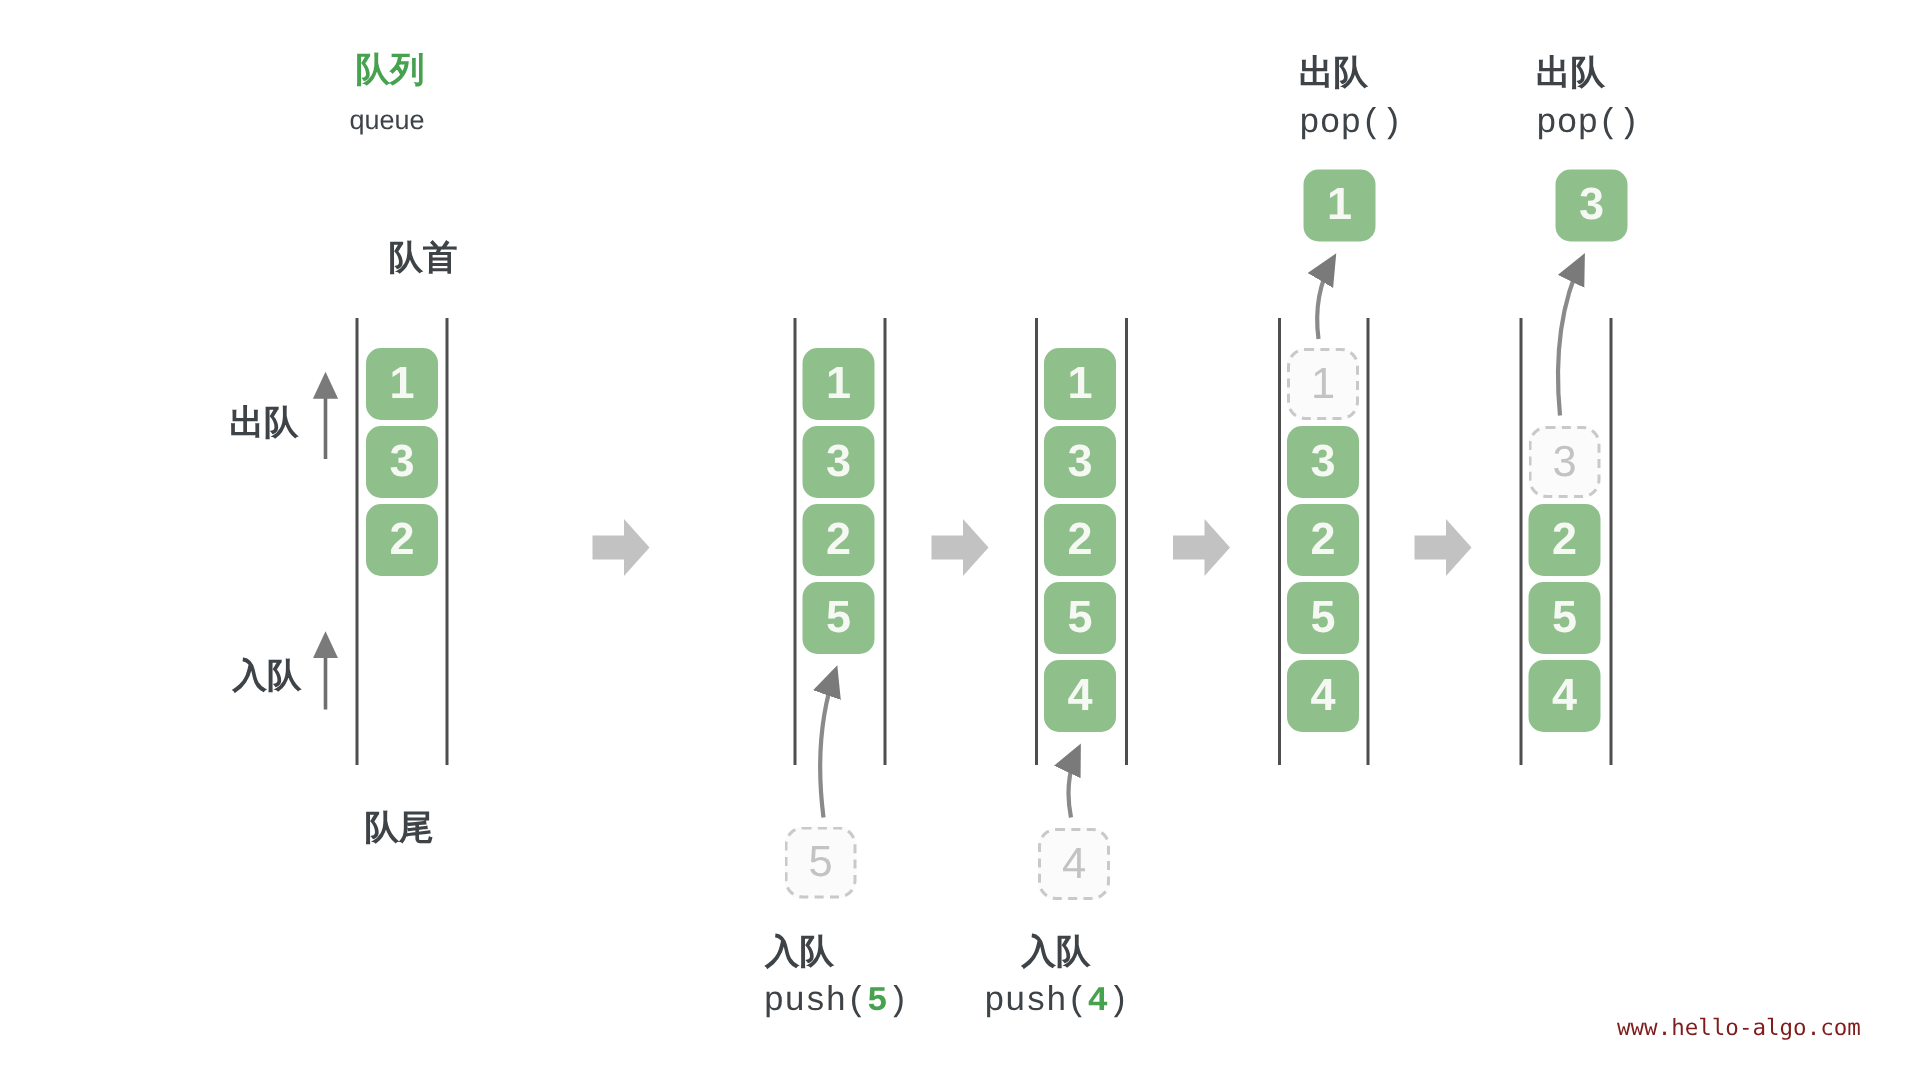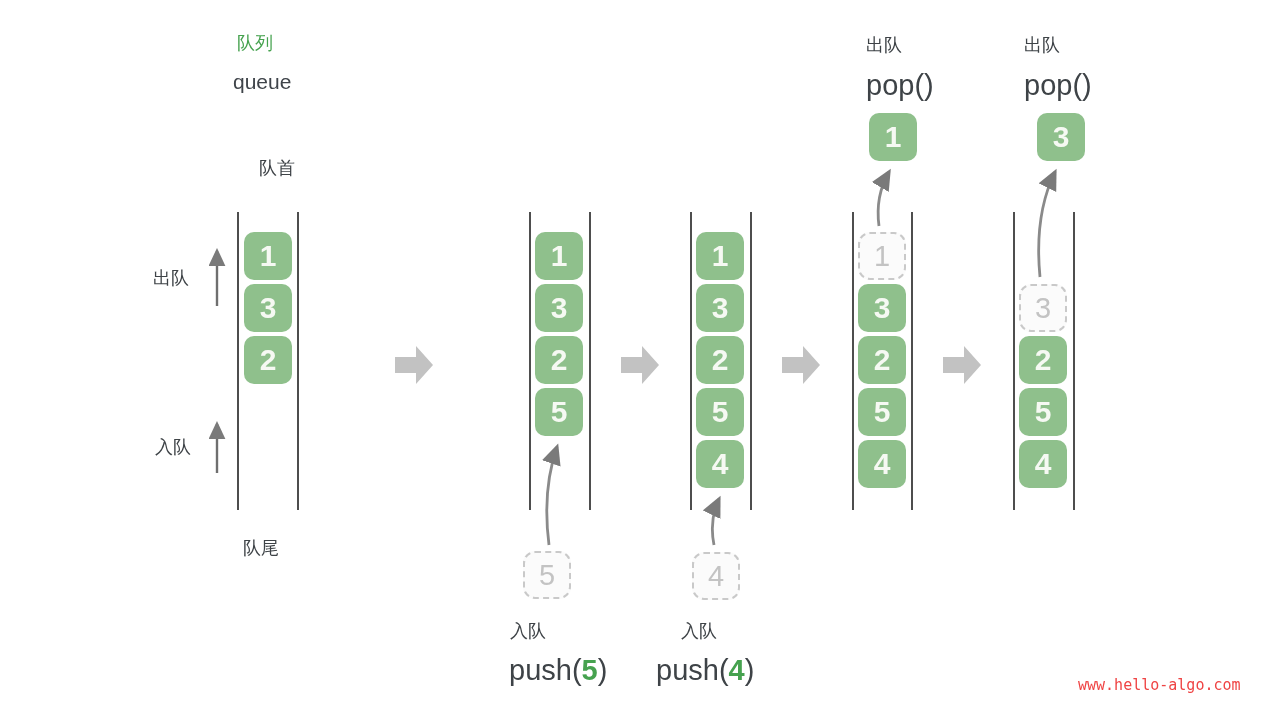--- a/index.html
+++ b/index.html
@@ -26,36 +26,36 @@
     background: #8fc08c; color: #f6f9f3;
     font-size: 30px; font-weight: bold;
   }
   .box.dashed {
     background: #fbfbfb; border: 2.5px dashed #c9c9c9; color: #c3c3c3;
     font-size: 29px; font-weight: normal; border-radius: 12px;
   }
 
   
   .zh {
-    position: absolute; color: #3e4347; font-weight: normal; font-size: 18px;
+    position: absolute; color: #3e4347; font-weight: bold; font-size: 23px;
     white-space: nowrap; z-index: 4;
   }
   .zh.green { color: #46a24f; }
   .sub {
-    position: absolute; color: #3f444a; font-size: 21px; z-index: 4;
+    position: absolute; color: #3f444a; font-size: 18px; z-index: 4;
   }
   .code {
-    position: absolute; color: #3e4347; font-size: 29px;
-    font-family: Liberation Sans, sans-serif;
+    position: absolute; color: #3e4347; font-size: 23px;
+    font-family: Liberation Mono, monospace;
     white-space: nowrap; z-index: 4;
   }
   .code .arg { color: #46a24f; font-weight: bold; }
   .watermark {
     position: absolute; left: 1078px; top: 676px;
-    color: #ef4444; font-size: 15px;
+    color: #7f1d1d; font-size: 15px;
     font-family: "DejaVu Sans Mono", "Liberation Mono", monospace;
     z-index: 4;
   }
   svg.overlay { position: absolute; left: 0; top: 0; z-index: 2; }
 </style>
 </head>
 <body>
 
 <div class="zh green" style="left:237px; top:31px;">队列</div>
 <div class="sub" style="left:233px; top:70px;">queue</div>

